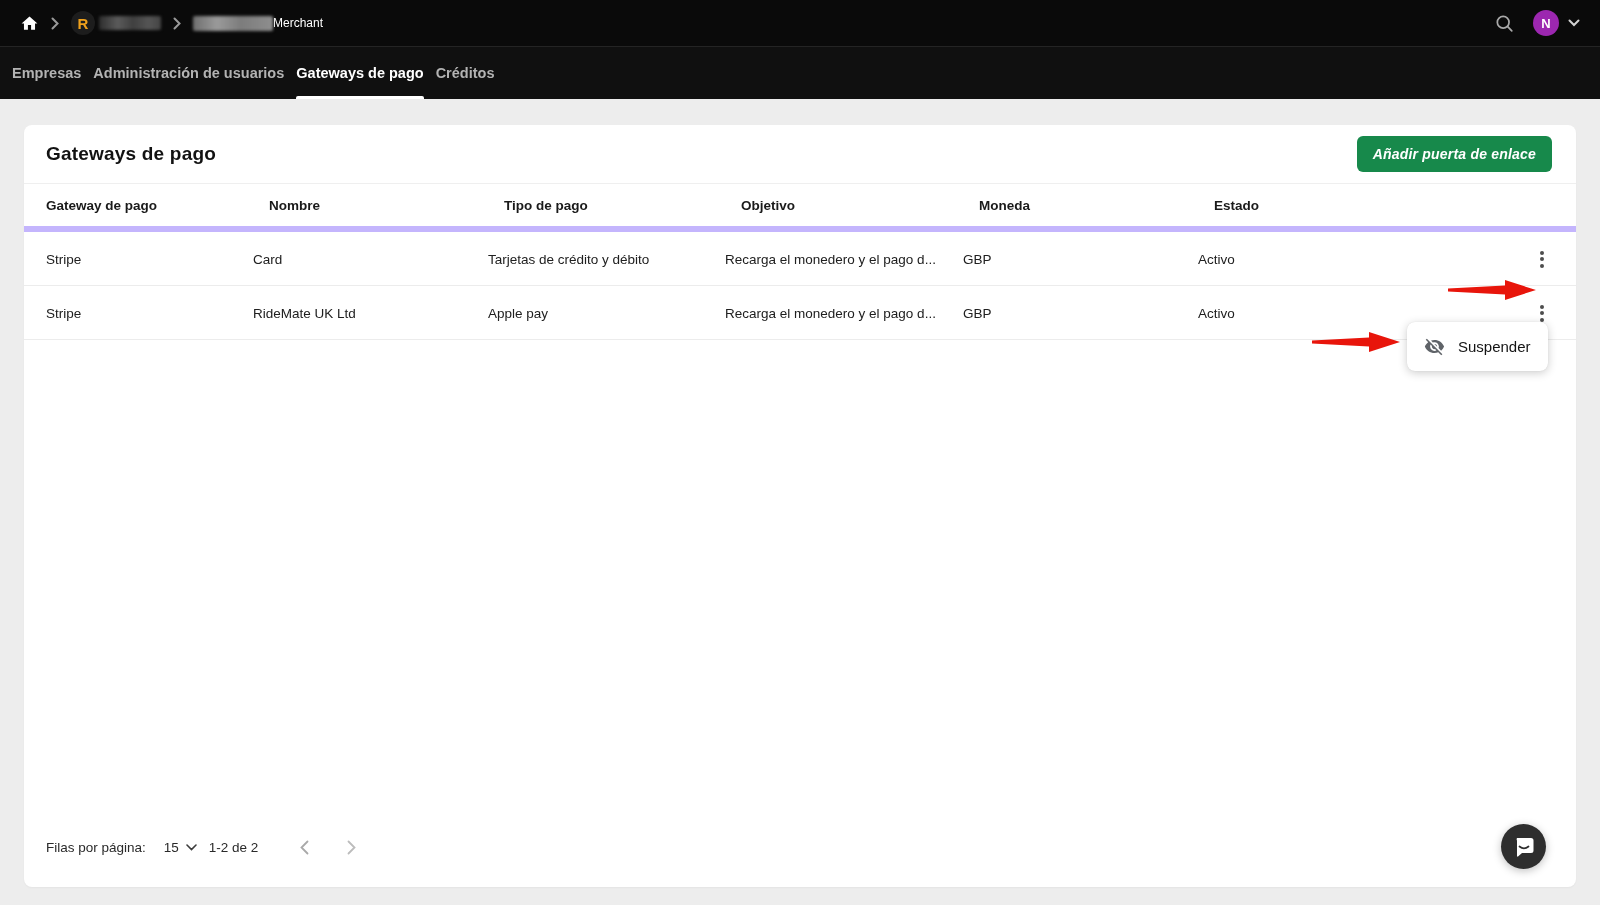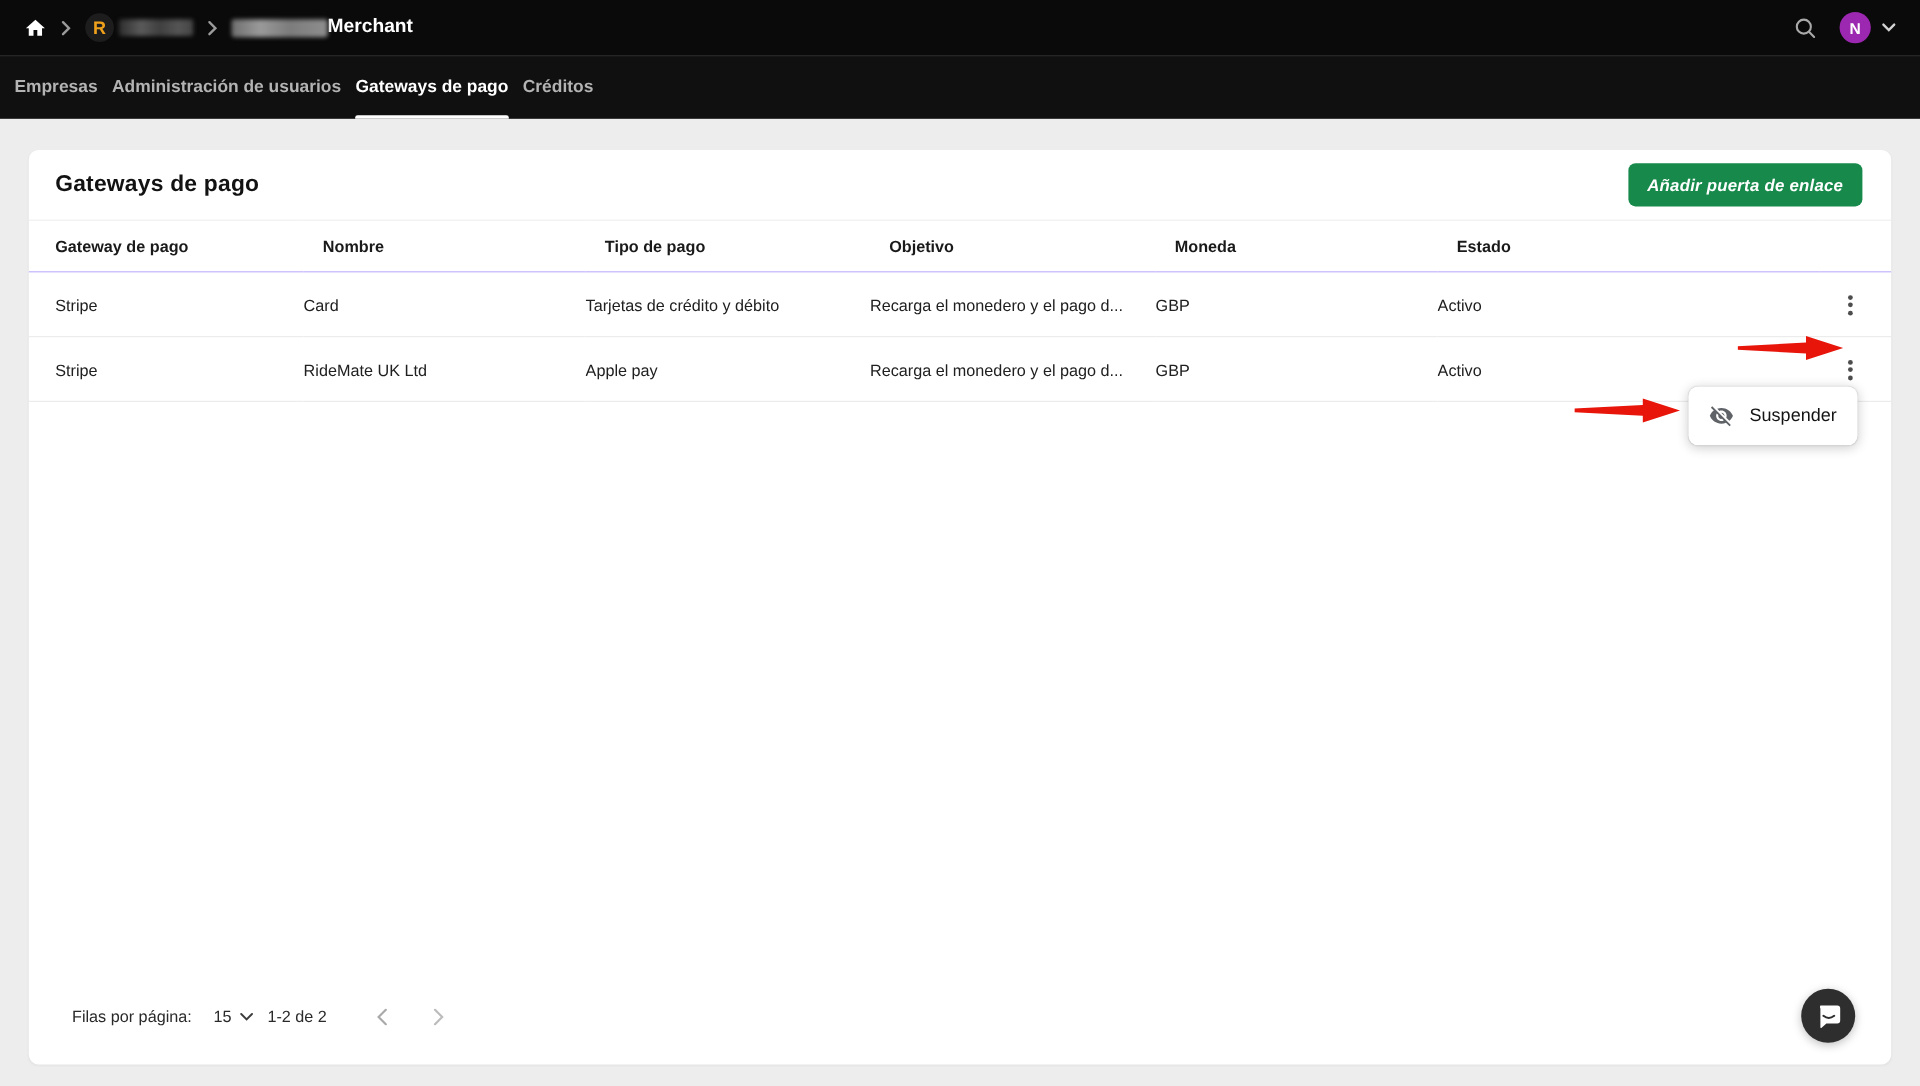--- a/index.html
+++ b/index.html
@@ -14,21 +14,21 @@
   .org-chip { display:flex; align-items:center; gap:4px; }
   .org-r { width:24px; height:24px; border-radius:50%; background:#1d1d1d;
     color:var(--logo-orange,#f0a11c); font-weight:700; font-size:15px;
     display:flex; align-items:center; justify-content:center; }
   .redact { display:inline-block; border-radius:2px; filter:blur(1.6px); }
   .redact-a { width:62px; height:14px;
     background:linear-gradient(90deg,#2e2e2e,#5a5a5a 30%,#3f3f3f 55%,#555 80%,#444); }
   .redact-b { width:80px; height:15px;
     background:linear-gradient(90deg,#6f6f6f,#9a9a9a 30%,#7c7c7c 60%,#8e8e8e); }
   .merchant-wrap { display:flex; align-items:center; }
-  .merchant-label { color:#fff; font-weight:700; font-size:16px; }
+  .merchant-label { color:#fff; font-weight:400; font-size:12px; }
   .topbar-right { display:flex; align-items:center; gap:18px; }
   .avatar { width:26px; height:26px; border-radius:50%;
     background:var(--avatar-purple,#9c27b0); color:#fff; font-weight:700;
     font-size:13px; display:flex; align-items:center; justify-content:center; }
 
   
   .tabbar { height:53px; background:#101010; border-top:1px solid #242424;
     display:flex; align-items:stretch; padding:0 6px; }
   .tab { display:flex; align-items:center; margin:0 6px; position:relative;
     font-size:14.5px; font-weight:700; color:#b3b3b3; cursor:pointer;justify-content:flex-end; }
@@ -44,21 +44,21 @@
   .card-title { font-size:19px; font-weight:700; color:#121212; letter-spacing:.2px; }
   .btn-add { background:var(--accent-green,#17894b); color:#fff; border:none;
     border-radius:6px; font-family:inherit; font-size:14px; font-weight:700;
     padding:10px 16px; letter-spacing:.2px; cursor:pointer;font-style:italic; }
 
   table { width:100%; border-collapse:collapse; table-layout:fixed; }
   col.c1{width:229px} col.c2{width:235px} col.c3{width:237px}
   col.c4{width:238px} col.c5{width:235px} col.c6{width:auto} col.c7{width:60px}
   th { text-align:left; font-size:13.5px; font-weight:700; color:#1a1a1a;
     padding:14px 8px 13px 16px; border-top:1px solid #efefef;
-    border-bottom:1px solid #c4b5fd; white-space:nowrap; overflow:hidden; }
+    border-bottom:6px solid #c4b5fd; white-space:nowrap; overflow:hidden; }
   td { font-size:13.5px; color:#202020; padding:15px 8px 14px 0;
     border-bottom:1px solid #ececec; white-space:nowrap; overflow:hidden; }
   th:first-child, td:first-child { padding-left:22px; }
   td.actions, th.actions { padding-right:22px; }
   .kebab { width:24px; height:24px; margin-left:auto; display:flex;
     flex-direction:column; align-items:center; justify-content:center; gap:2.5px;
     cursor:pointer; }
   .kebab i { width:4px; height:4px; border-radius:50%; background:#4d4d4d; }
 
   
@@ -67,21 +67,21 @@
     box-shadow:0 2px 10px rgba(0,0,0,.2), 0 0 1px rgba(0,0,0,.12);
     display:flex; align-items:center; padding-left:17px; gap:13px; cursor:pointer;text-align:center; }
   .menu-label { font-size:15px; color:#141414; }
 
   
   .arrow { position:absolute; }
   .arrow1 { top:153px; right:40px; }
   .arrow2 { top:205px; right:176px; }
 
   
-  .pagination { position:absolute; left:36px; bottom:32px; display:flex;
+  .pagination { position:absolute; left:22px; bottom:32px; display:flex;
     align-items:center; font-size:13.5px; color:#2a2a2a; }
   .pag-label { margin-right:18px; }
   .pag-select { display:flex; align-items:center; gap:7px; cursor:pointer; }
   .pag-range { margin-left:12px; }
   .pag-nav { margin-left:42px; display:flex; align-items:center; gap:38px; }
   .pag-btn { display:flex; align-items:center; cursor:pointer; }
 
   
   .chat-fab { position:absolute; right:54px; bottom:36px; width:45px; height:45px;
     border-radius:50%; background:#2e2e2e; display:flex; align-items:center;

